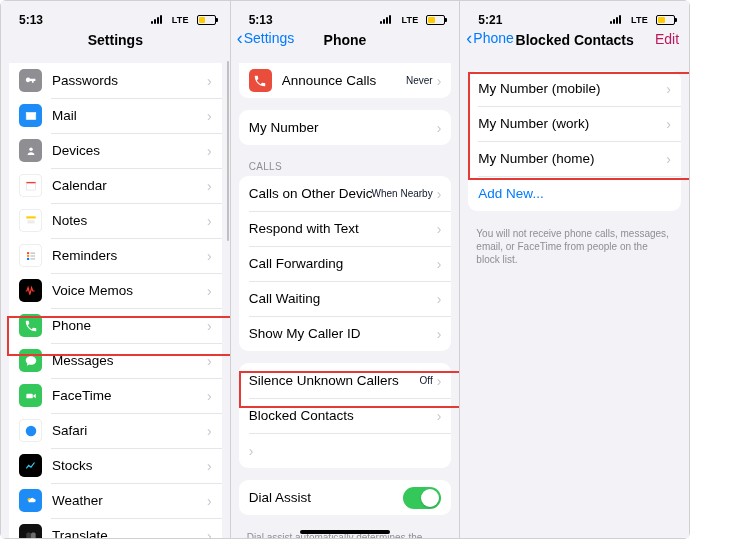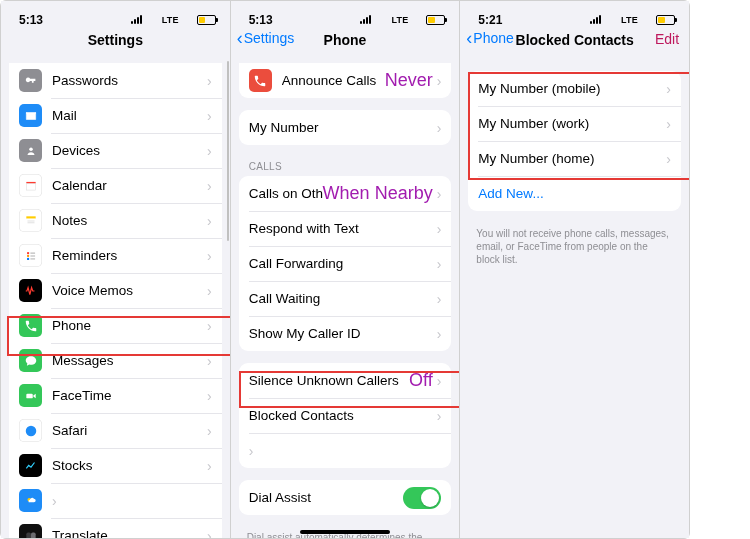--- a/index.html
+++ b/index.html
@@ -33,21 +33,21 @@
     height: 24px;
     display: flex;
     align-items: center;
     padding: 15px 14px 2px 18px;
     font-size: 12px;
     font-weight: 600;
     color: #000;
     background: #f2f2f7;
   }
   .status-bar .time { flex:1; }
-  .status-right { display:flex; align-items:center; gap:18px; }
+  .status-right { display:flex; align-items:center; gap:8px; }
   .lte { font-size:9px; font-weight:700; letter-spacing:0.2px; }
   .sig { display:flex; align-items:flex-end; gap:1px; margin-right:2px;}
   .sig i { width:2px; background:#000; display:block; border-radius:1px;}
   .sig i:nth-child(1){height:3px;} .sig i:nth-child(2){height:5px;}
   .sig i:nth-child(3){height:7px;} .sig i:nth-child(4){height:9px;}
   .battery {
     width:19px; height:10px; border:1px solid #000; border-radius:2px;
     position:relative; display:flex; align-items:center; padding:1px;
   }
   .battery::after{
@@ -89,21 +89,21 @@
     content:""; position:absolute; left:42px; right:0; top:0;
     height:1px; background:#e5e5ea;
   }
   .row.noicon + .row.noicon::before { left:10px; }
   .app-icon {
     width:23px; height:23px; border-radius:5px; margin-right:10px;
     display:flex; align-items:center; justify-content:center;
     flex-shrink:0;
   }
   .row-label { font-size:13.5px; color:#000; flex:1; white-space:nowrap; overflow:hidden;}
-  .row-detail { font-size:18px; color:#a21caf; margin-right:4px;}
+  .row-detail { font-size:10px; color:#0f172a; margin-right:4px;}
   .chevron { color:#c7c7cc; font-size:14px; }
 
   .section-header {
     font-size:10px; color:#8e8e93; text-transform:uppercase;
     padding: 4px 18px 4px; letter-spacing:0.3px;
   }
   .footer-text {
     font-size:10px; color:#8e8e93; padding:4px 16px 8px;
     line-height:1.3;
   }
@@ -283,20 +283,21 @@
             <span class="row-label">Stocks</span>
             <span class="chevron">›</span>
           </div>
           <div class="row">
             <span class="app-icon" style="background:#1e8cf7;">
               <svg width="14" height="14" viewBox="0 0 24 24">
                 <circle cx="9" cy="10" r="3" fill="#ffcc00"></circle>
                 <path fill="#fff" d="M8 14h9a3 3 0 0 0 0-6 4 4 0 0 0-7 2 3 3 0 0 0-2 4z"></path>
               </svg>
             </span>
+            <span class="row-label">Weather</span>
             <span class="chevron">›</span>
           </div>
           <div class="row">
             <span class="app-icon" style="background:#101010;">
               <svg width="14" height="14" viewBox="0 0 24 24">
                 <rect x="4" y="6" width="8" height="12" rx="3" fill="#3a3a3c"></rect>
                 <rect x="12" y="6" width="8" height="12" rx="3" fill="#6c6c70"></rect>
               </svg>
             </span>
             <span class="row-label">Translate</span>

